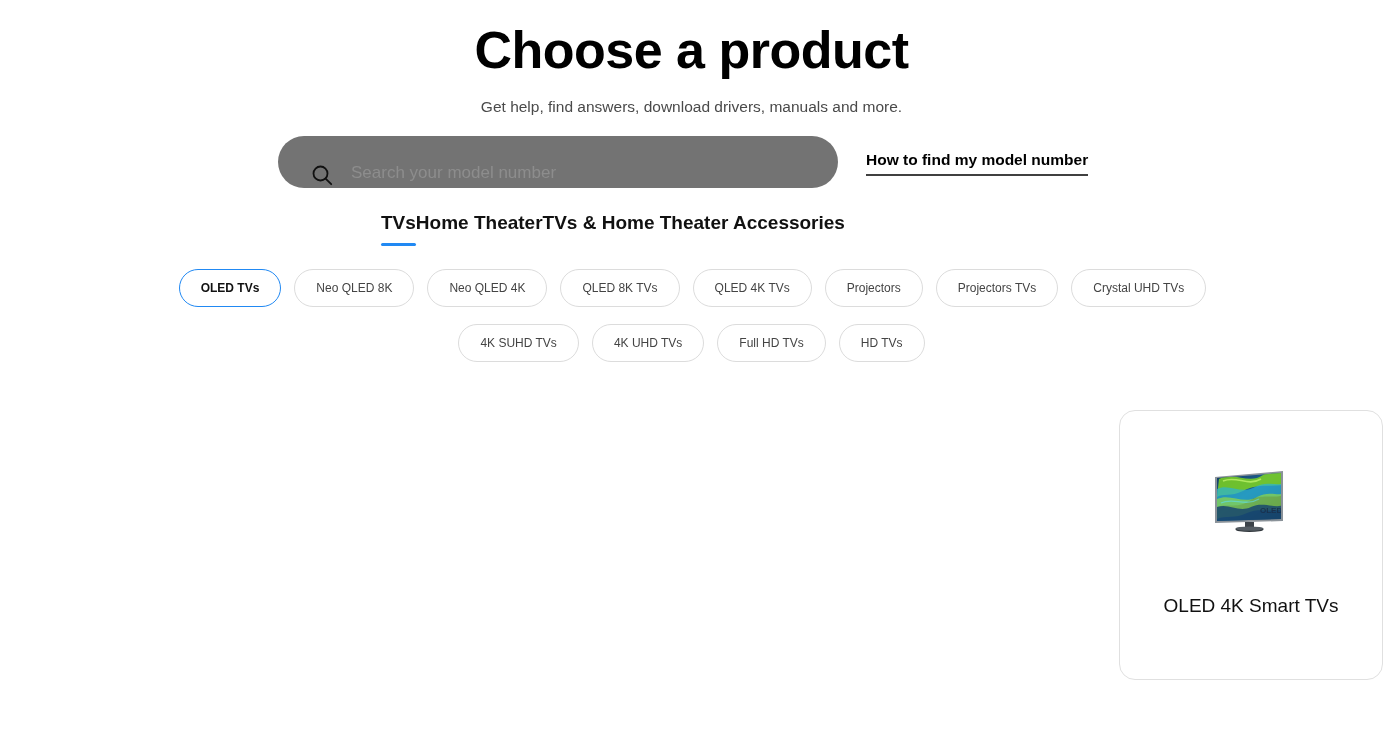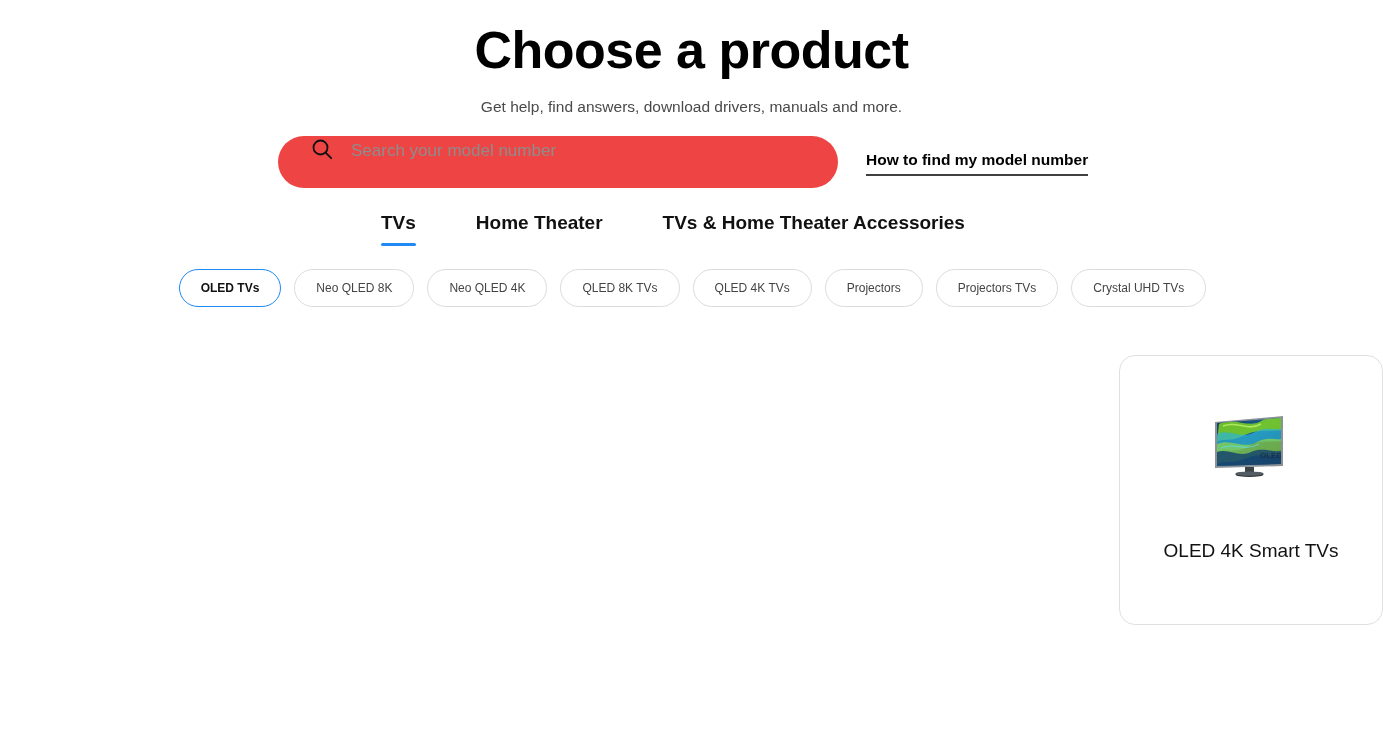--- a/index.html
+++ b/index.html
@@ -49,25 +49,25 @@
     position: relative;
     margin-top: 18px;
     height: 52px;
   }
   .search-box {
     position: absolute;
     left: 278px;
     top: 0;
     width: 560px;
     height: 52px;
-    background: #ef4444;
+    background: #737373;
     border: none;
     border-radius: 26px;
     display: flex;
-    align-items: flex-start;
+    align-items: flex-end;
     box-sizing: border-box;
     cursor: text;
   }
   .search-icon {
     display: flex;
     align-items: center;
     justify-content: center;
     width: 26px;
     height: 26px;
     margin-left: 31px;
@@ -104,21 +104,20 @@
     cursor: pointer;
     white-space: nowrap;
   }
 
   
   .tabs {
     margin-top: 22px;
     display: flex;
     align-items: flex-start;
     padding-left: 381px;
-    gap: 60px;
   }
   .tab {
     position: relative;
     font-size: 19px;
     line-height: 26px;
     font-weight: 600;
     color: #111111;
     cursor: pointer;
     padding-bottom: 10px;
     white-space: nowrap;
@@ -239,20 +238,26 @@
       <button class="chip selected">OLED TVs</button>
       <button class="chip">Neo QLED 8K</button>
       <button class="chip">Neo QLED 4K</button>
       <button class="chip">QLED 8K TVs</button>
       <button class="chip">QLED 4K TVs</button>
       <button class="chip">Projectors</button>
       <button class="chip">Projectors TVs</button>
       <button class="chip">Crystal UHD TVs</button>
     </div>
 
+    <div class="chip-row row-2">
+      <button class="chip">4K SUHD TVs</button>
+      <button class="chip">4K UHD TVs</button>
+      <button class="chip">Full HD TVs</button>
+      <button class="chip">HD TVs</button>
+    </div>
   </div>
 
   <div class="card-area">
     <div class="product-card">
 
       <div class="product-image-wrap">
         <svg width="76" height="66" viewBox="0 0 76 66" xmlns="http://www.w3.org/2000/svg" aria-hidden="true">
           <defs>
             <clipPath id="screenClip">
               <polygon points="4,9 68,4 68,50 4,52"></polygon>

